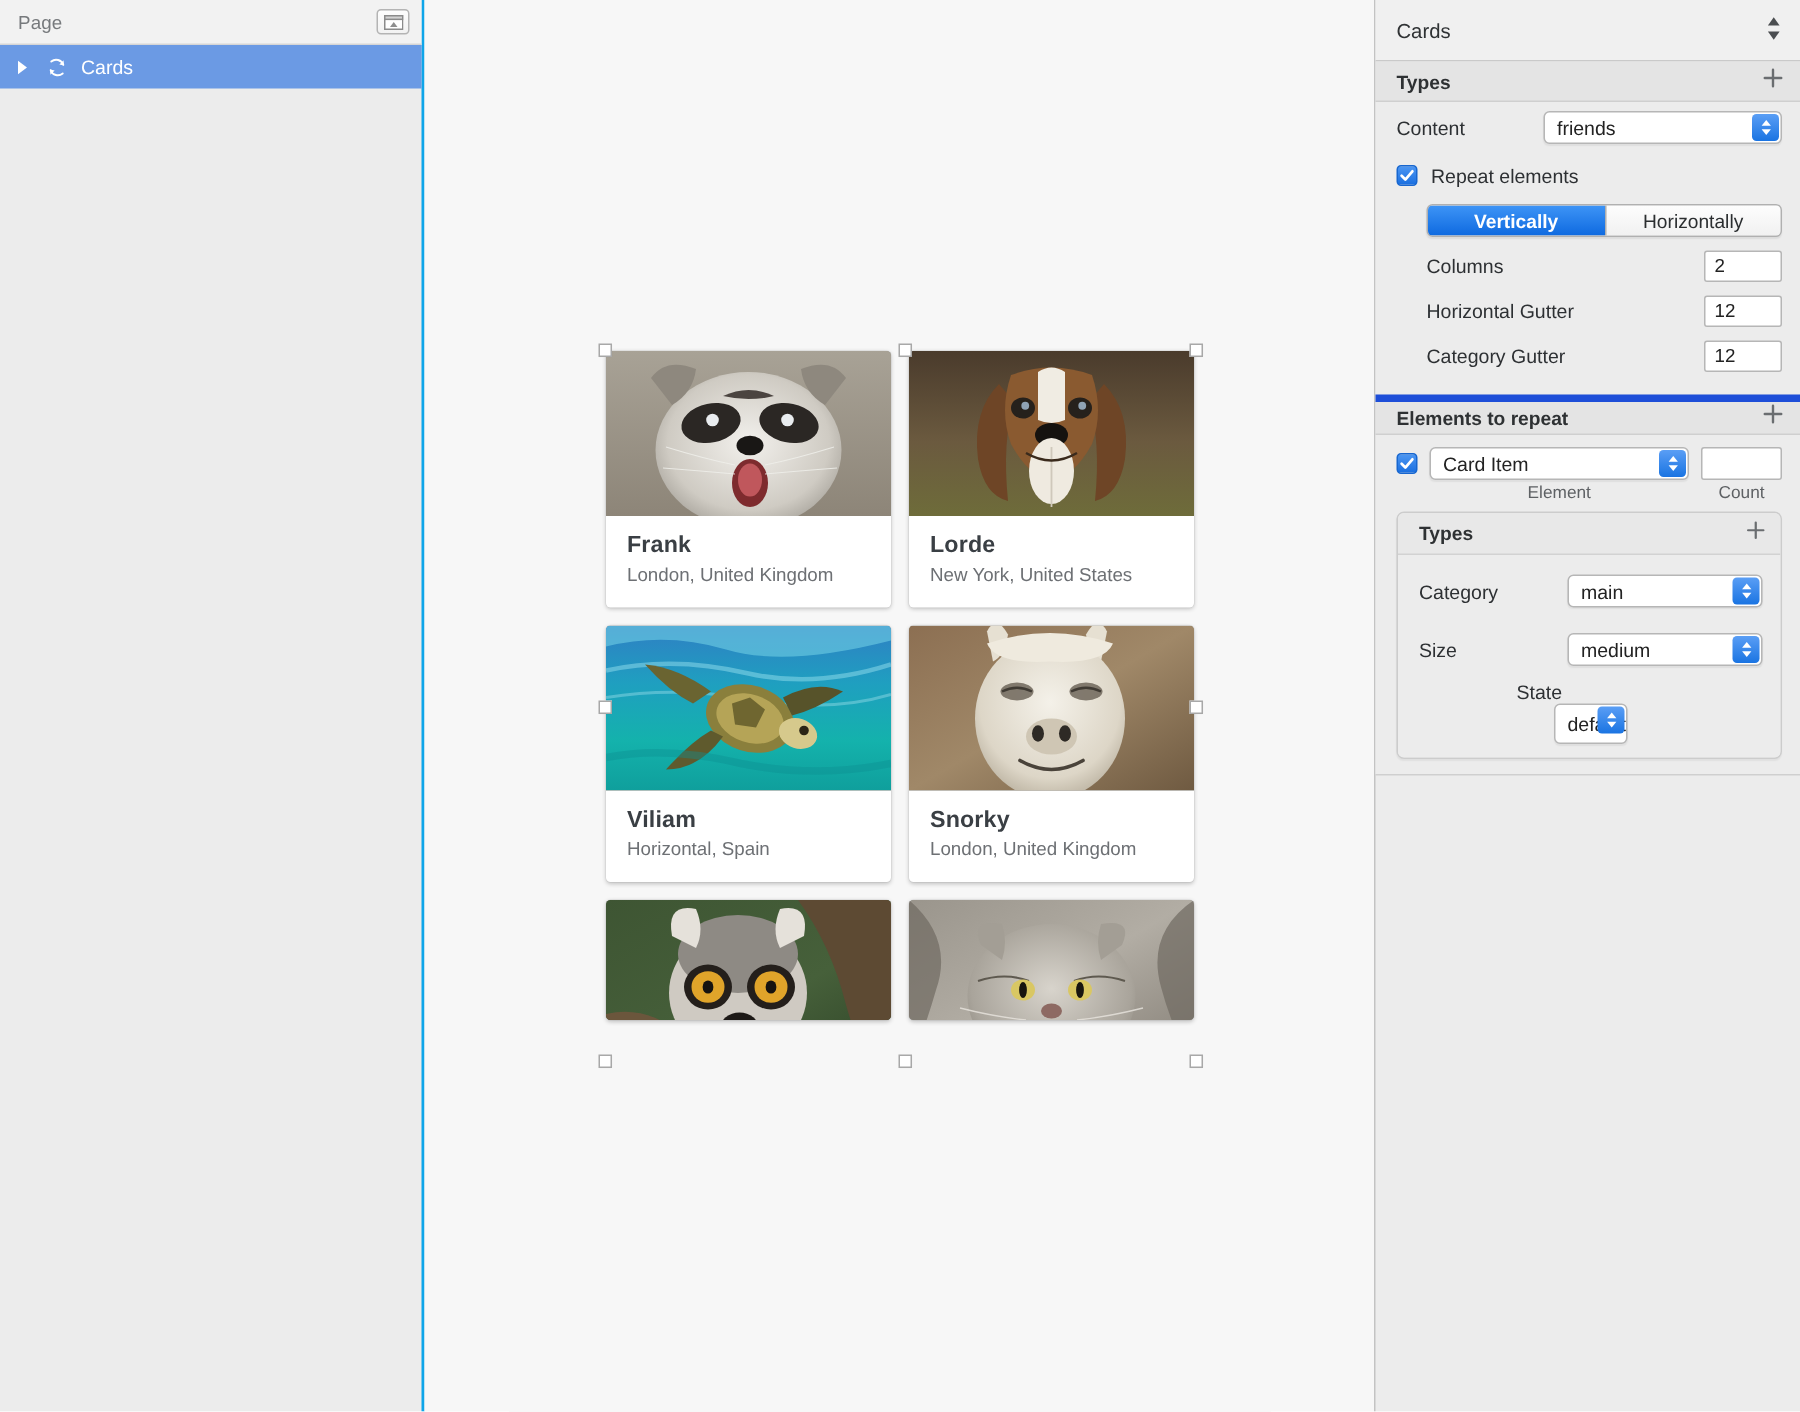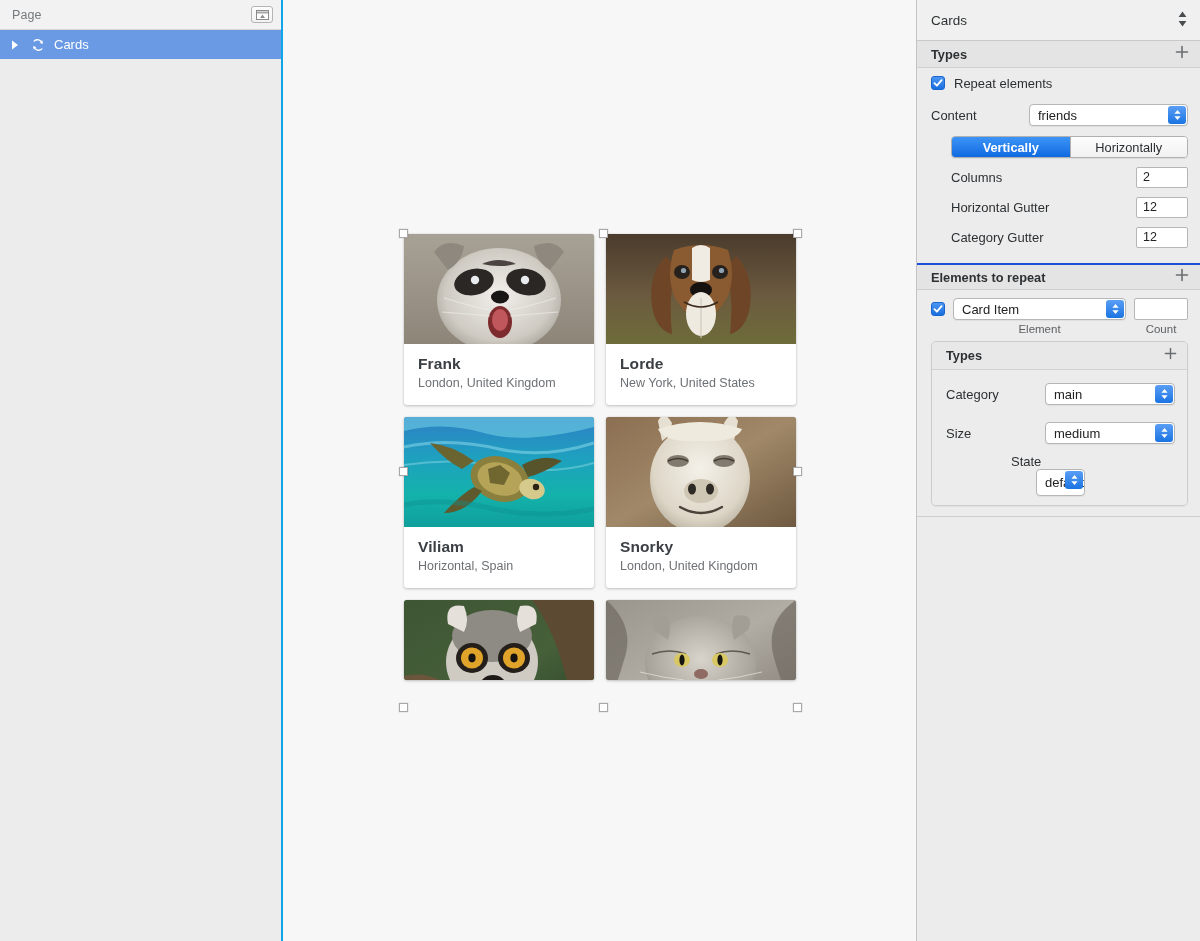--- a/index.html
+++ b/index.html
@@ -514,42 +514,42 @@
       <span class="section-head-title">Types</span>
       <span class="plus-icon">
         <svg width="14" height="14" viewBox="0 0 14 14">
             <path d="M7 1.5 L7 12.5 M1.5 7 L12.5 7" stroke="#6a6d70" stroke-width="1.6" stroke-linecap="round"></path>
           </svg>
       </span>
     </div>
 
     <div class="section-body">
 
-      <div class="row" style="height:25px; gap:9px;">
-        <span class="cbox">
-          <svg width="10" height="10" viewBox="0 0 10 10">
-              <path d="M1.4 5.2 L3.9 7.7 L8.6 2.2" stroke="#ffffff" stroke-width="1.8" fill="none" stroke-linecap="round" stroke-linejoin="round"></path>
-            </svg>
-        </span>
-        <span class="row-label">Repeat elements</span>
-      </div>
-
       <div class="row" style="height:34px;">
         <span class="row-label" style="width:96px;">Content</span>
         <div class="popup" style="flex:1 1 auto; margin-left:2px;">
           <span>friends</span>
           <span class="popup-arrow">
             <svg width="9" height="14" viewBox="0 0 9 14">
               <path d="M4.5 2 L7.6 5.8 L1.4 5.8 Z" fill="#ffffff"></path>
               <path d="M4.5 12 L7.6 8.2 L1.4 8.2 Z" fill="#ffffff"></path>
             </svg>
           </span>
         </div>
       </div>
 
+      <div class="row" style="height:25px; gap:9px;">
+        <span class="cbox">
+          <svg width="10" height="10" viewBox="0 0 10 10">
+              <path d="M1.4 5.2 L3.9 7.7 L8.6 2.2" stroke="#ffffff" stroke-width="1.8" fill="none" stroke-linecap="round" stroke-linejoin="round"></path>
+            </svg>
+        </span>
+        <span class="row-label">Repeat elements</span>
+      </div>
+
       <div class="row" style="height:30px; padding-left:34px;">
         <div class="segmented" style="width:100%;">
           <div class="seg active">Vertically</div>
           <div class="seg">Horizontally</div>
         </div>
       </div>
 
       <div class="row" style="height:28px; padding-left:34px;">
         <span class="row-label" style="flex:1 1 auto;">Columns</span>
         <div class="tfield" style="width:52px;">
@@ -567,21 +567,21 @@
       <div class="row" style="height:28px; padding-left:34px;">
         <span class="row-label" style="flex:1 1 auto;">Category Gutter</span>
         <div class="tfield" style="width:52px;">
           <span>12</span>
         </div>
       </div>
 
       <div style="height:11px;"></div>
     </div>
 
-    <div class="section-head" style="border-top:2px solid #1d4ed8;">
+    <div class="section-head" style="border-top:5px solid #1d4ed8;">
       <span class="section-head-title">Elements to repeat</span>
       <span class="plus-icon">
         <svg width="14" height="14" viewBox="0 0 14 14">
             <path d="M7 1.5 L7 12.5 M1.5 7 L12.5 7" stroke="#6a6d70" stroke-width="1.6" stroke-linecap="round"></path>
           </svg>
       </span>
     </div>
 
     <div class="section-body" style="padding-bottom:10px;">
 

